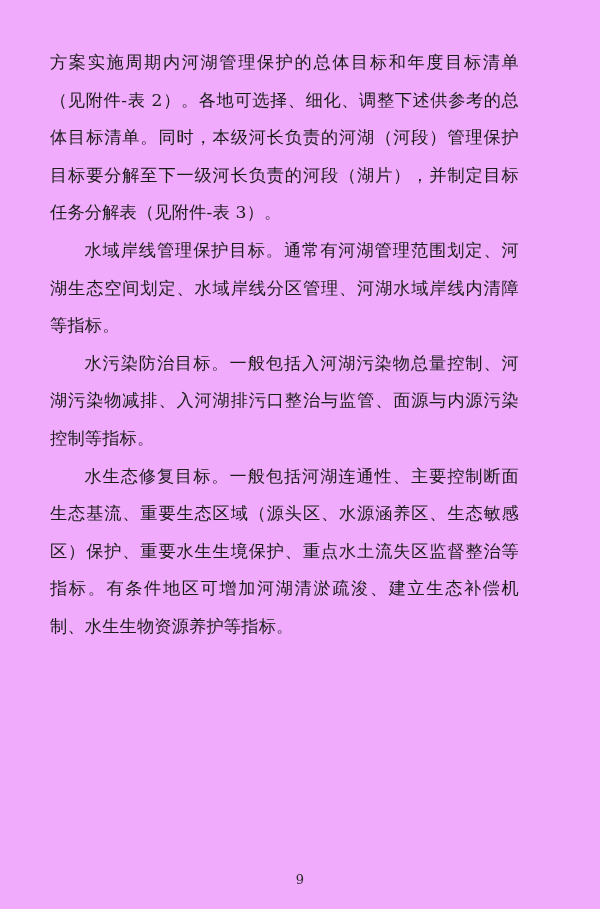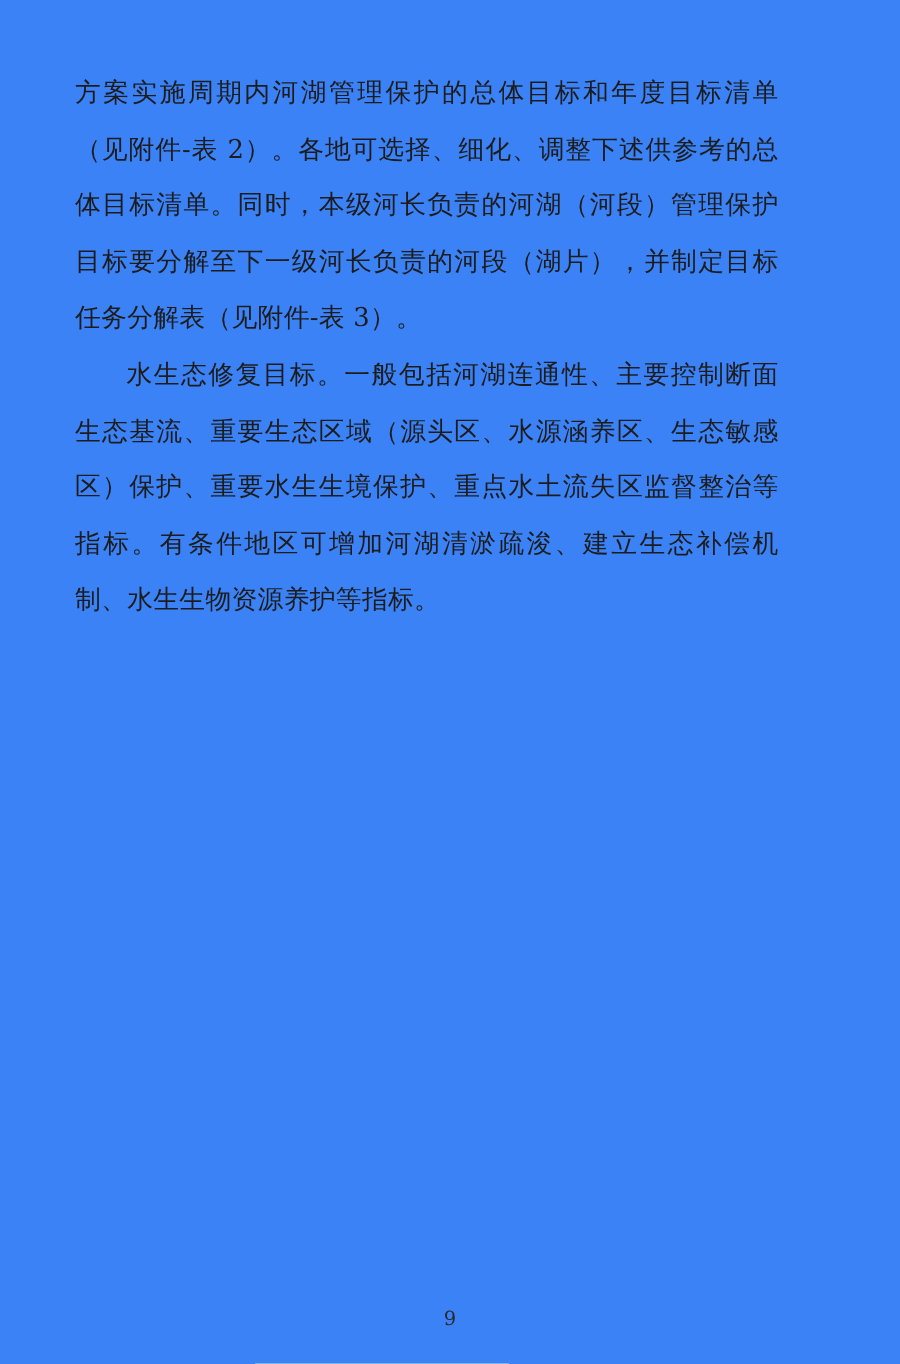--- a/index.html
+++ b/index.html
@@ -11,21 +11,21 @@
     height: 909px;
     background: #ffffff;
     font-family: "DejaVu Serif", "Liberation Serif", serif;
     color: #1a1a1a;
     overflow: hidden;
   }
   .page {
     position: relative;
     width: 600px;
     height: 909px;
-    background: #3b82f6;
+    background: #f0abfc;
     box-sizing: border-box;
     padding: 44px 81px 0 50px;
   }
   .body-text {
     font-size: 17.2px;
     line-height: 37.6px;
     text-align: justify;
     text-justify: inter-ideograph;
     letter-spacing: 0.2px;
     color: #1c1c1c;
@@ -49,16 +49,18 @@
     color: #2a2a2a;
     font-family: "DejaVu Serif", "Liberation Serif", serif;
   }
 </style>
 </head>
 <body>
 
 <div class="page">
   <div class="body-text">
     <p class="para first">方案实施周期内河湖管理保护的总体目标和年度目标清单（见附件-表 2）。各地可选择、细化、调整下述供参考的总体目标清单。同时，本级河长负责的河湖（河段）管理保护目标要分解至下一级河长负责的河段（湖片），并制定目标任务分解表（见附件-表 3）。</p>
+    <p class="para">水域岸线管理保护目标。通常有河湖管理范围划定、河湖生态空间划定、水域岸线分区管理、河湖水域岸线内清障等指标。</p>
+    <p class="para">水污染防治目标。一般包括入河湖污染物总量控制、河湖污染物减排、入河湖排污口整治与监管、面源与内源污染控制等指标。</p>
     <p class="para">水生态修复目标。一般包括河湖连通性、主要控制断面生态基流、重要生态区域（源头区、水源涵养区、生态敏感区）保护、重要水生生境保护、重点水土流失区监督整治等指标。有条件地区可增加河湖清淤疏浚、建立生态补偿机制、水生生物资源养护等指标。</p>
   </div>
   <div class="footer">9</div>
 </div>
 
 </body></html>

